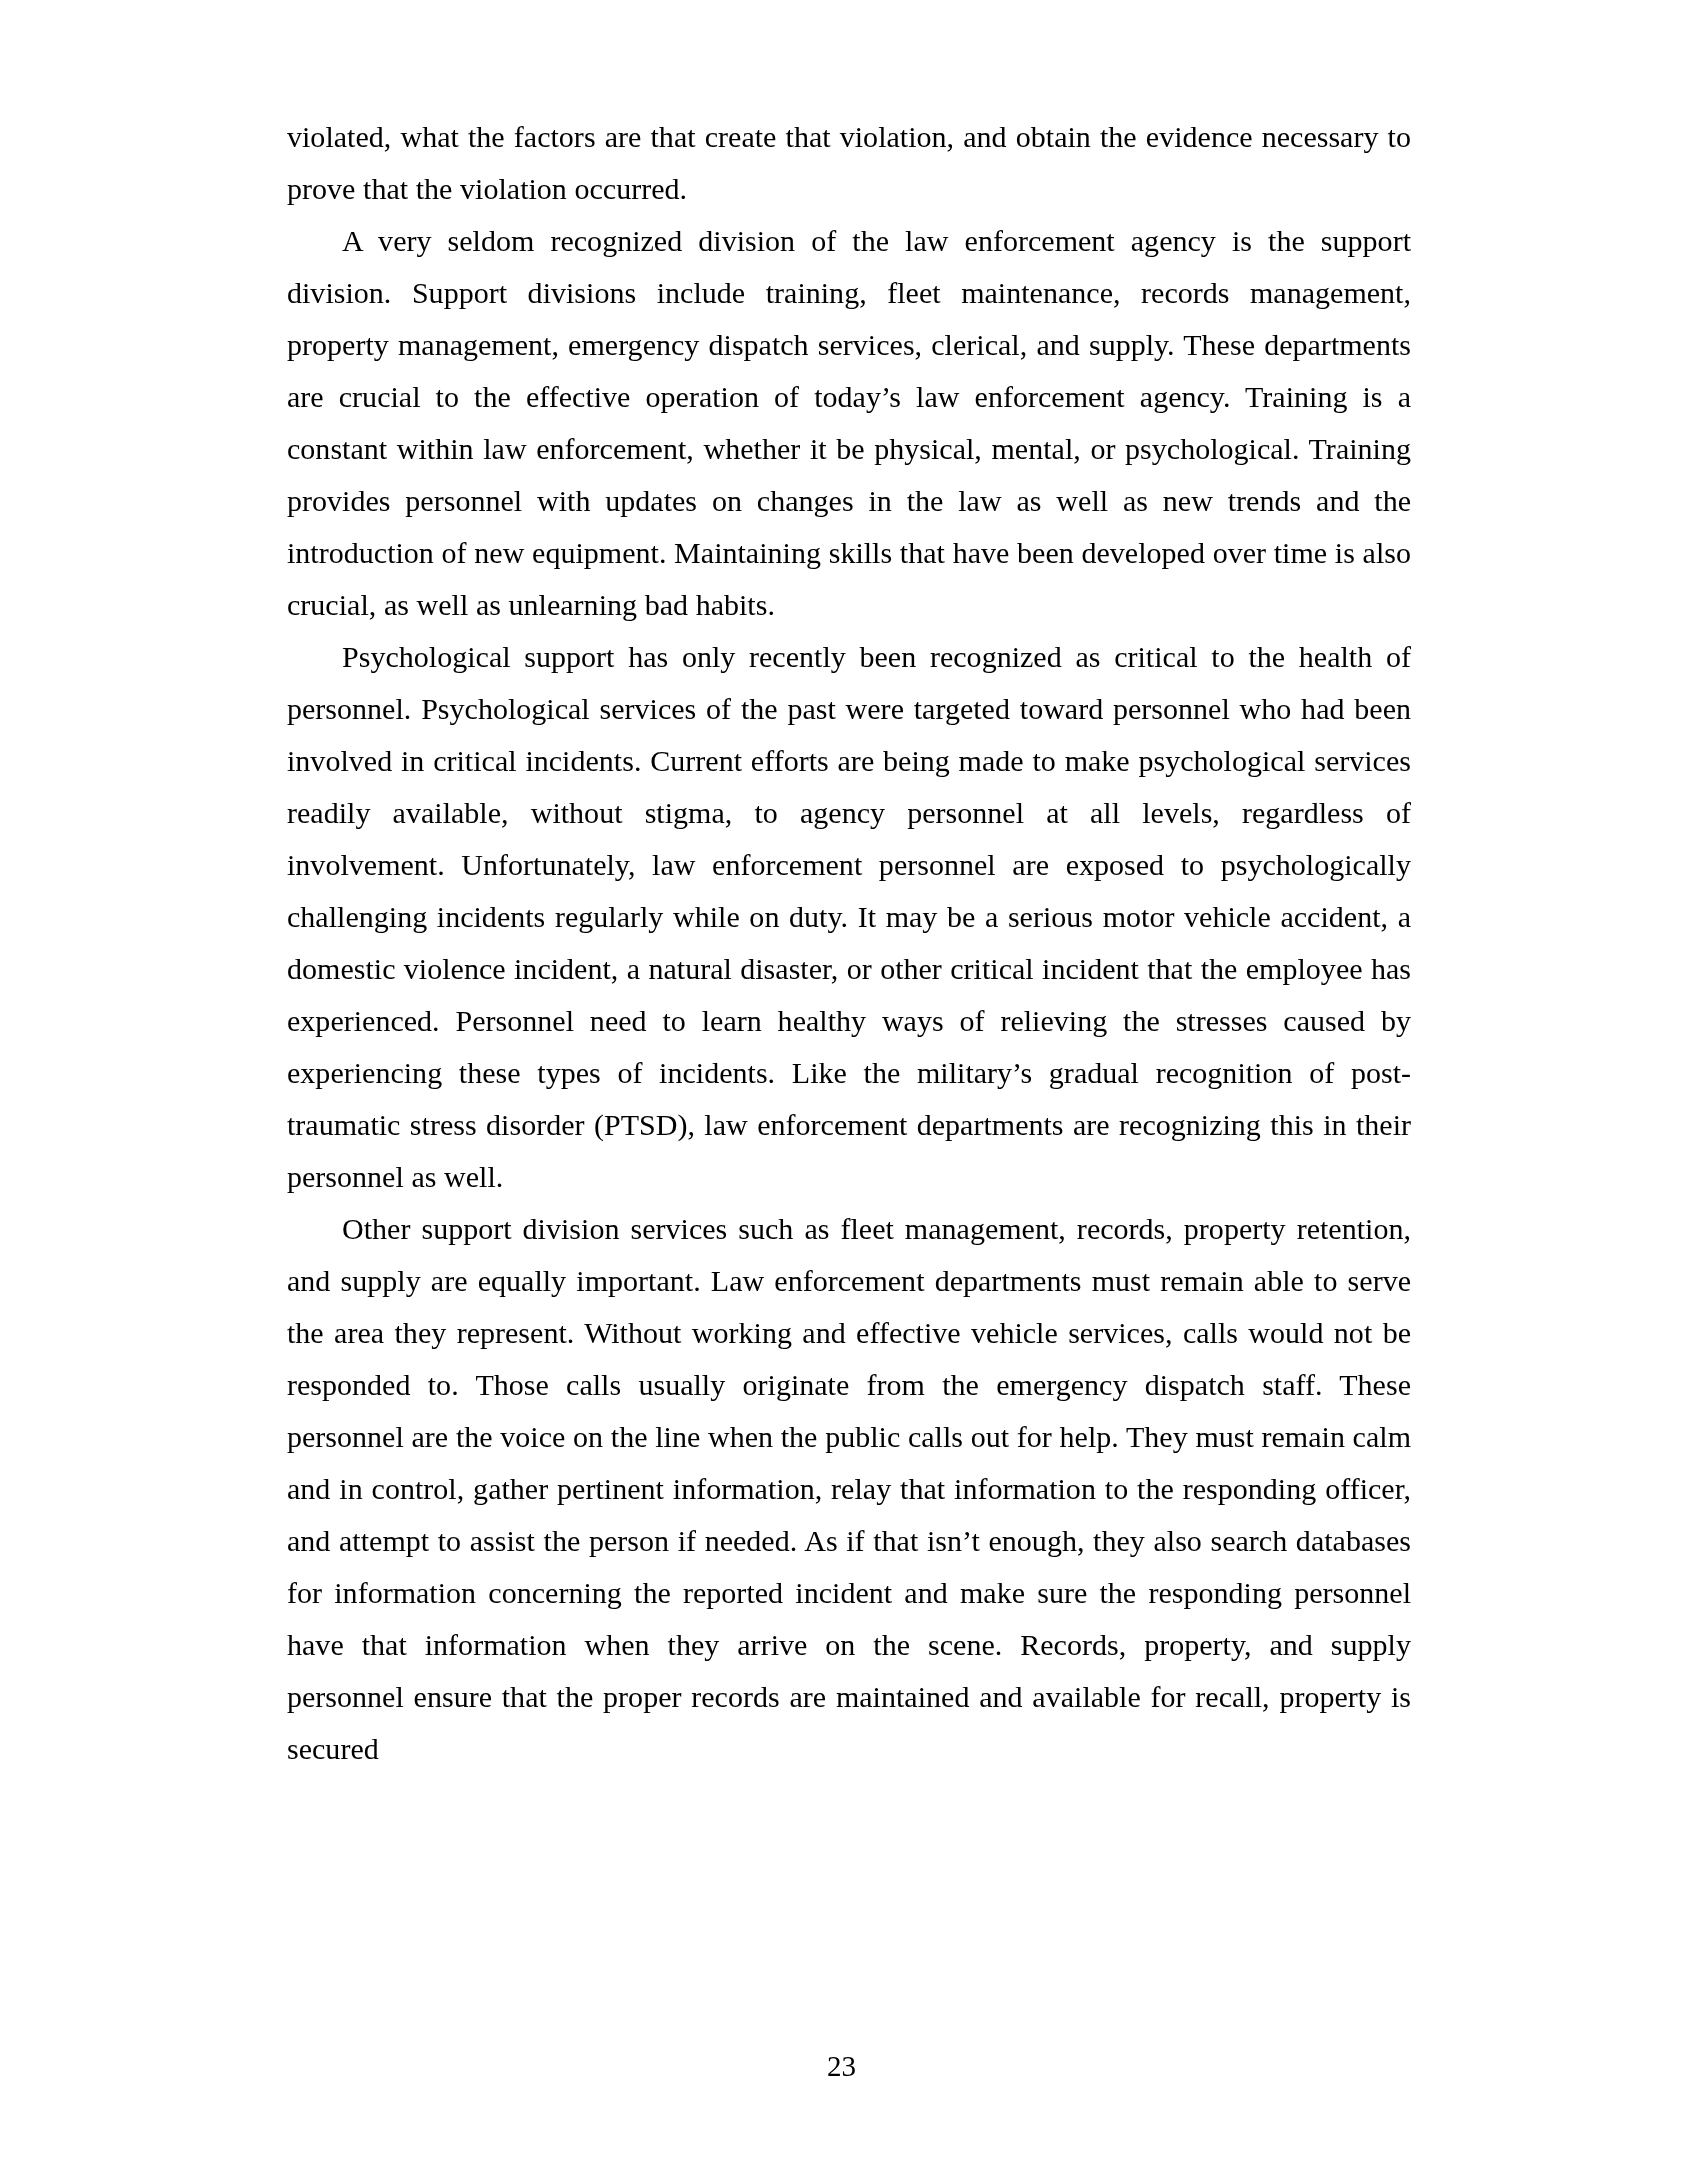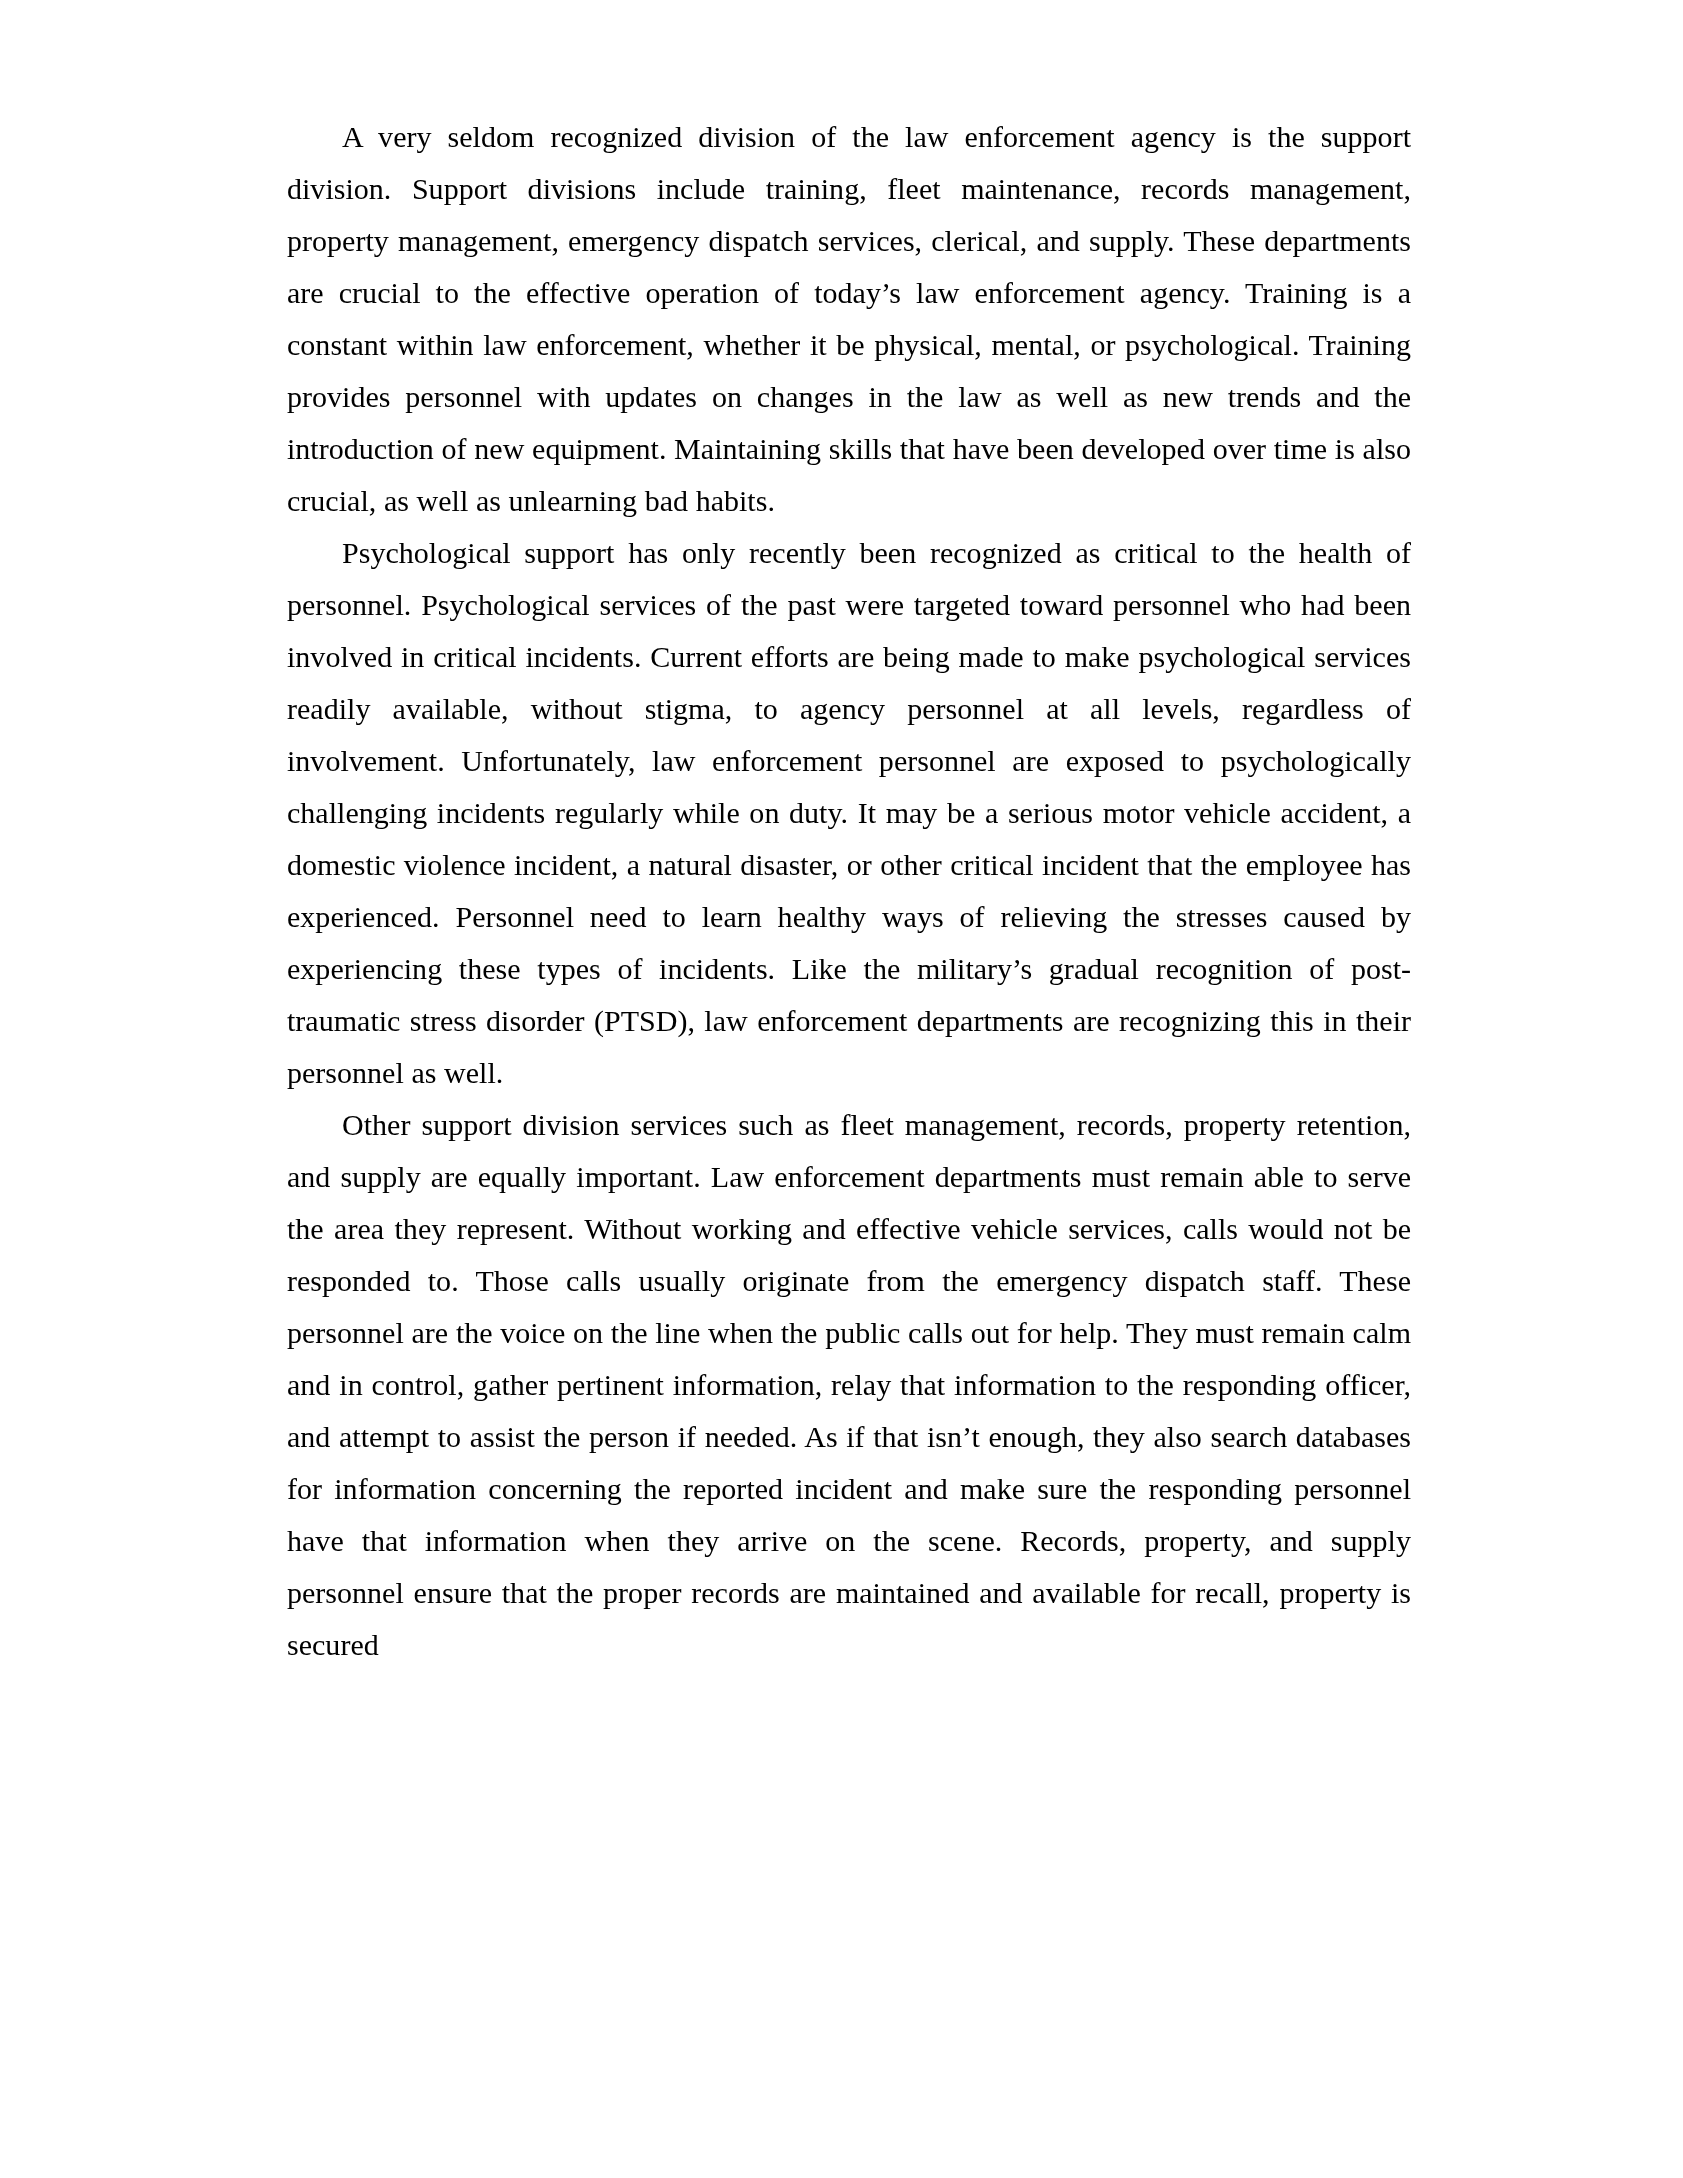--- a/index.html
+++ b/index.html
@@ -55,24 +55,26 @@
     font-family: "Liberation Serif", "DejaVu Serif", serif;
   }
 </style>
 </head>
 <body>
 
 <div class="page">
 
   <div class="text-block">
 
+    <p class="para">violated, what the factors are that create that violation, and obtain the evidence necessary to prove that the violation occurred.</p>
 
     <p class="para indent">A very seldom recognized division of the law enforcement agency is the support division. Support divisions include training, fleet maintenance, records management, property management, emergency dispatch services, clerical, and supply. These departments are crucial to the effective operation of today’s law enforcement agency. Training is a constant within law enforcement, whether it be physical, mental, or psychological. Training provides personnel with updates on changes in the law as well as new trends and the introduction of new equipment. Maintaining skills that have been developed over time is also crucial, as well as unlearning bad habits.</p>
 
     <p class="para indent">Psychological support has only recently been recognized as critical to the health of personnel. Psychological services of the past were targeted toward personnel who had been involved in critical incidents. Current efforts are being made to make psychological services readily available, without stigma, to agency personnel at all levels, regardless of involvement. Unfortunately, law enforcement personnel are exposed to psychologically challenging incidents regularly while on duty. It may be a serious motor vehicle accident, a domestic violence incident, a natural disaster, or other critical incident that the employee has experienced. Personnel need to learn healthy ways of relieving the stresses caused by experiencing these types of incidents. Like the military’s gradual recognition of post-traumatic stress disorder (PTSD), law enforcement departments are recognizing this in their personnel as well.</p>
 
     <p class="para indent">Other support division services such as fleet management, records, property retention, and supply are equally important. Law enforcement departments must remain able to serve the area they represent. Without working and effective vehicle services, calls would not be responded to. Those calls usually originate from the emergency dispatch staff. These personnel are the voice on the line when the public calls out for help. They must remain calm and in control, gather pertinent information, relay that information to the responding officer, and attempt to assist the person if needed. As if that isn’t enough, they also search databases for information concerning the reported incident and make sure the responding personnel have that information when they arrive on the scene. Records, property, and supply personnel ensure that the proper records are maintained and available for recall, property is secured</p>
 
   </div>
 
+  <div class="page-number">23</div>
 
 </div>
 
 
 </body></html>

